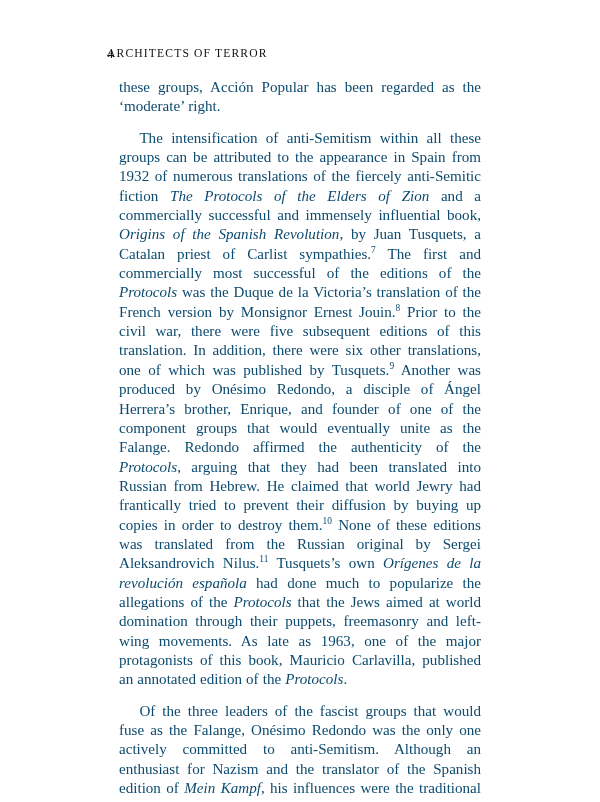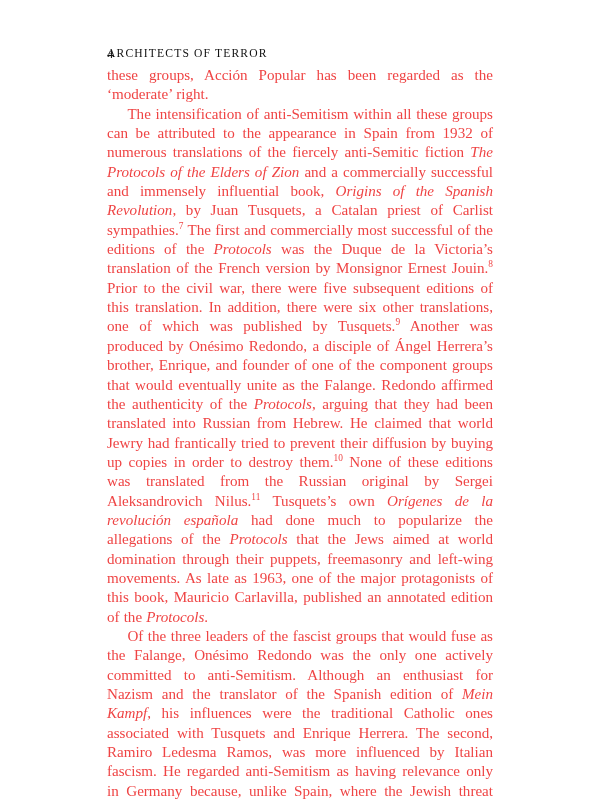--- a/index.html
+++ b/index.html
@@ -46,27 +46,27 @@
   }
 
   
   .textblock {
     position: absolute;
     top: 66px;
     left: 107px;
     width: 386px;
   }
   p.para {
-    margin: 0;
+    margin: 12px;
     font-size: 15.1px;
     line-height: 19.35px;
     text-align: justify;
     text-justify: inter-word;
     hyphens: none;
-    color: #ef4444;
+    color: #0c4a6e;
     word-spacing: 0.02em;
   }
   p.para + p.para {
     text-indent: 1.35em;
   }
   i, em {
     font-style: italic;
   }
   sup {
     font-size: 0.62em;

